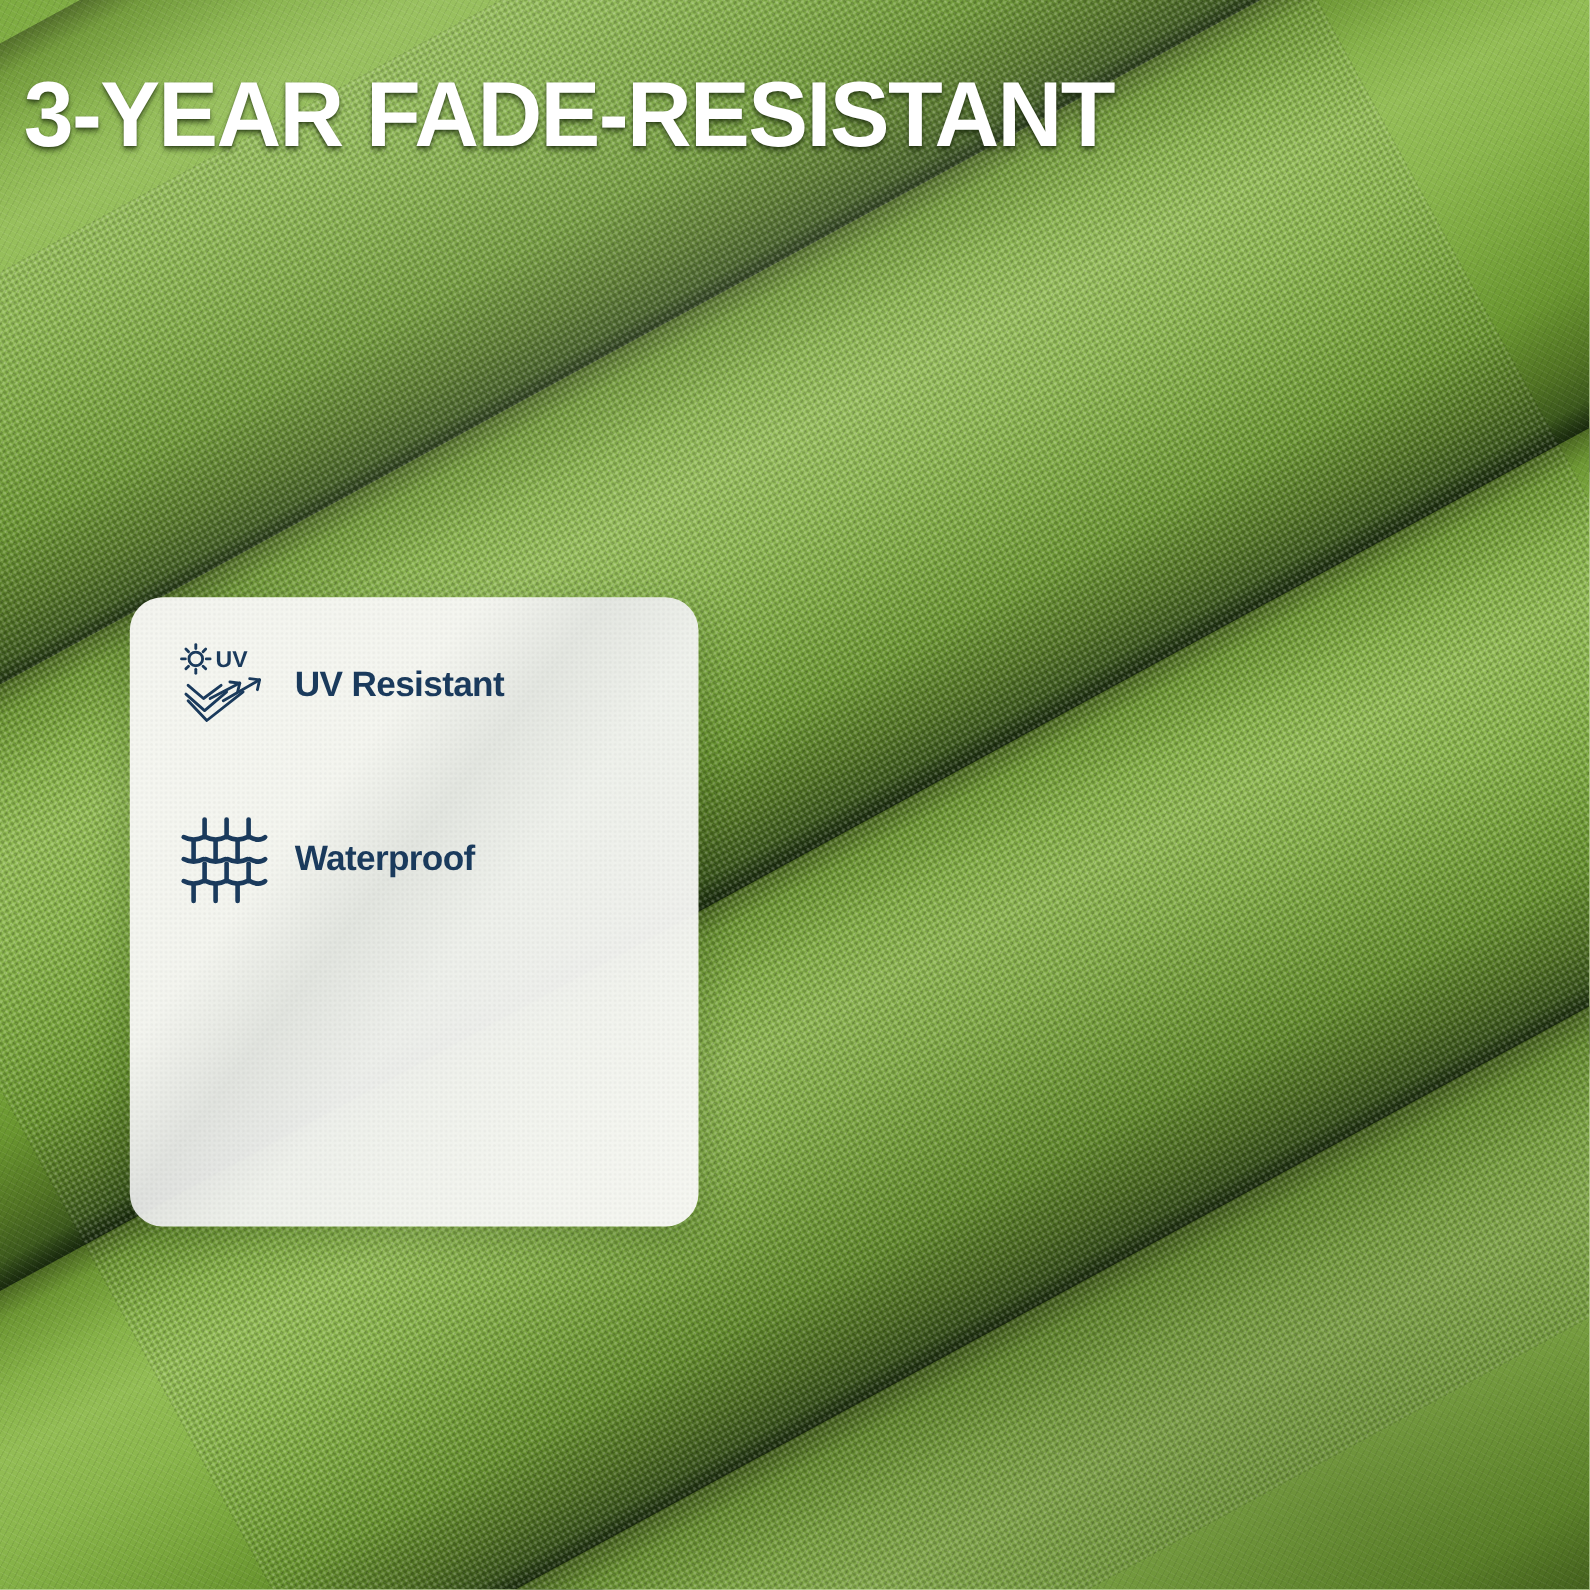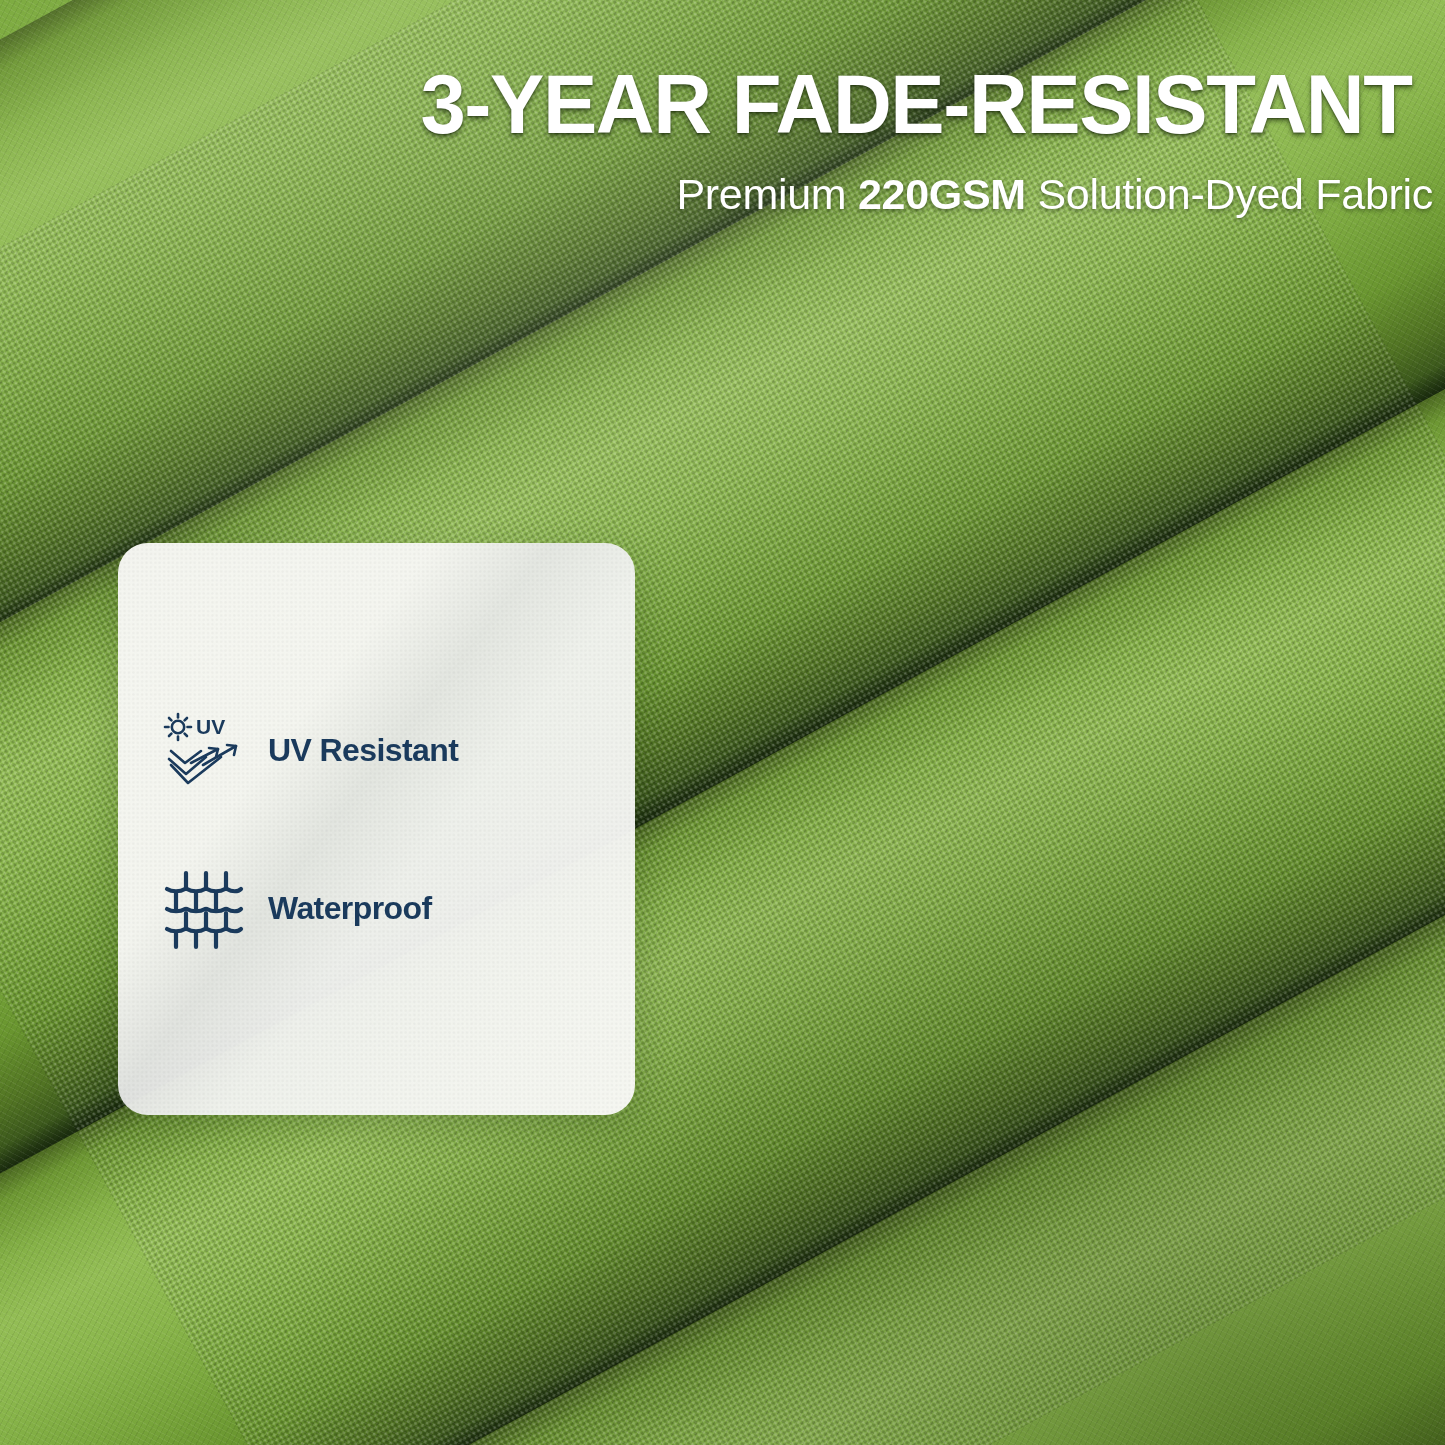--- a/index.html
+++ b/index.html
@@ -77,21 +77,21 @@
   }
   
   .light{
     position:absolute;inset:0;pointer-events:none;
     background:
       radial-gradient(120% 70% at 35% 12%, rgba(255,255,255,.10) 0%, rgba(0,0,0,0) 55%),
       radial-gradient(110% 80% at 85% 95%, rgba(0,0,0,.18) 0%, rgba(0,0,0,0) 60%);
   }
 
   
-  .head-wrap{position:absolute;left:0;right:12px;top:62px;text-align:right;pointer-events:none;}
+  .head-wrap{position:absolute;left:0;right:12px;top:62px;text-align:left;pointer-events:none;}
   .headline{
     font-family:"Liberation Sans",sans-serif;
     font-weight:700;
     font-size:84px;
     line-height:1.02;
     letter-spacing:-1.5px;
     color:#fff;
     transform:scaleX(.97);
     text-shadow:0 3px 5px rgba(20,35,8,.55), 0 1px 2px rgba(20,35,8,.45);
   }
@@ -122,21 +122,21 @@
     box-shadow:0 10px 34px rgba(25,45,10,.22);
     overflow:hidden;
   }
   .card-tex{
     position:absolute;inset:0;
     background-image:
       radial-gradient(circle at 50% 50%, rgba(0,0,0,.035) .7px, rgba(0,0,0,0) 1.6px);
     background-size:4.4px 4.4px;
     pointer-events:none;
   }
-  .card-inner{position:relative;height:100%;display:flex;flex-direction:column;justify-content:center;padding:0 0 0 40px;box-sizing:border-box;}
+  .card-inner{position:relative;height:100%;display:flex;flex-direction:column;justify-content:flex-start;padding:0 0 0 40px;box-sizing:border-box;}
 
   .feature{display:flex;align-items:center;height:158px;}
   .ficon{width:92px;min-width:92px;display:flex;align-items:center;justify-content:center;}
   .ficon svg{display:block;}
   .flabel{
     margin-left:18px;
     font-family:"Liberation Sans",sans-serif;
     font-weight:600;
     font-size:32px;
     letter-spacing:-.6px;
@@ -157,21 +157,20 @@
     <div class="band roll" id="b5"></div>
     <div class="band crease" id="b6"></div>
     <div class="band roll" id="b7"></div>
     <div class="weave"></div>
     <div class="weave2"></div>
     <div class="light"></div>
   </div>
 
   <div class="head-wrap">
     <div class="headline">3-YEAR FADE-RESISTANT</div>
-    <div class="subline"><span>Premium </span><b>220GSM</b><span> Solution-Dyed Fabric</span></div>
   </div>
 
   <div class="card">
     <div class="card-tex"></div>
     <div class="card-inner">
 
       <div class="feature">
         <div class="ficon">
           <svg width="86" height="86" viewBox="0 0 86 86" fill="none" stroke="#1A3A5C" stroke-width="2.6" stroke-linecap="round" stroke-linejoin="round">
 

